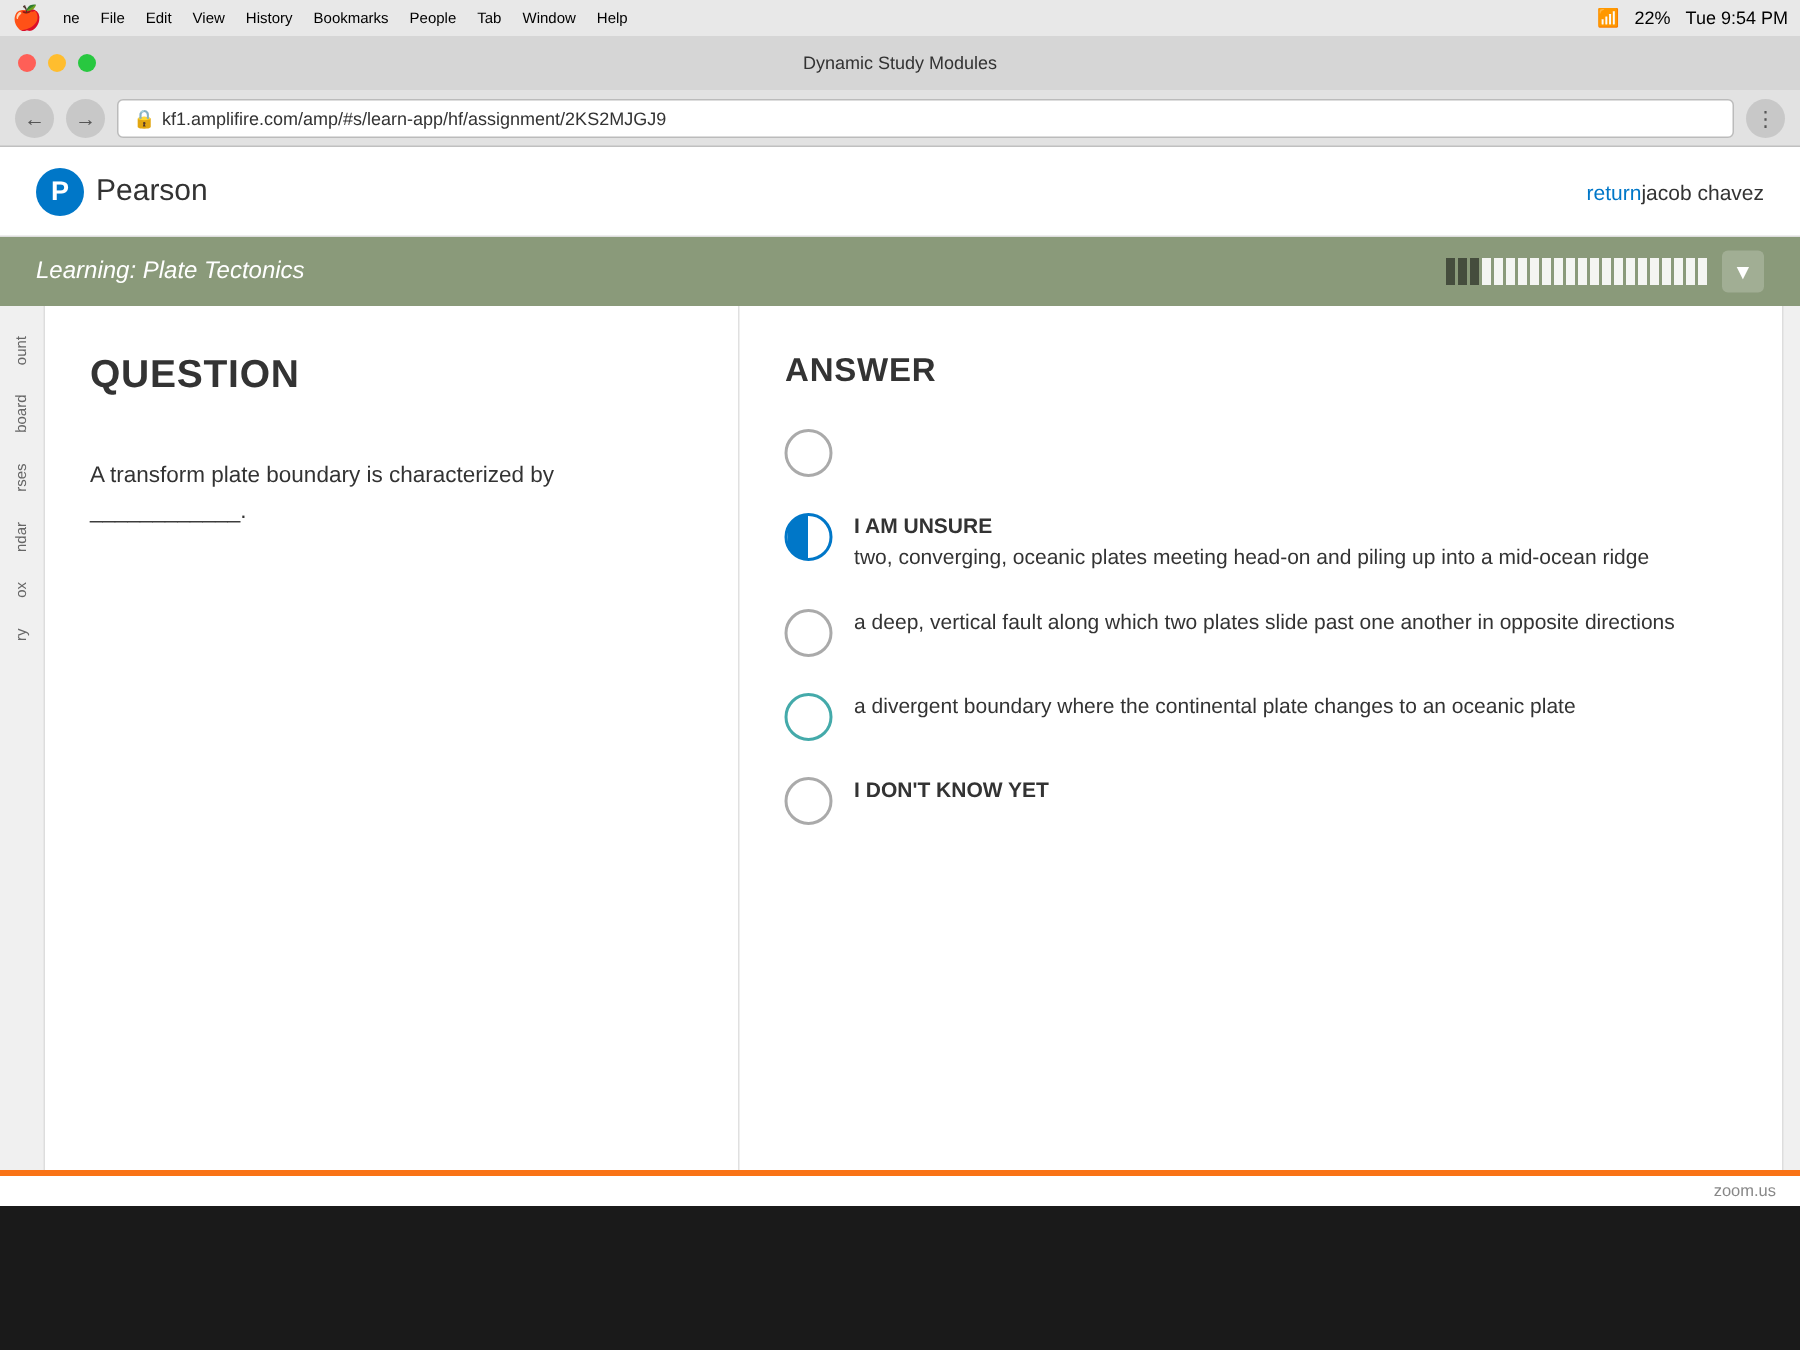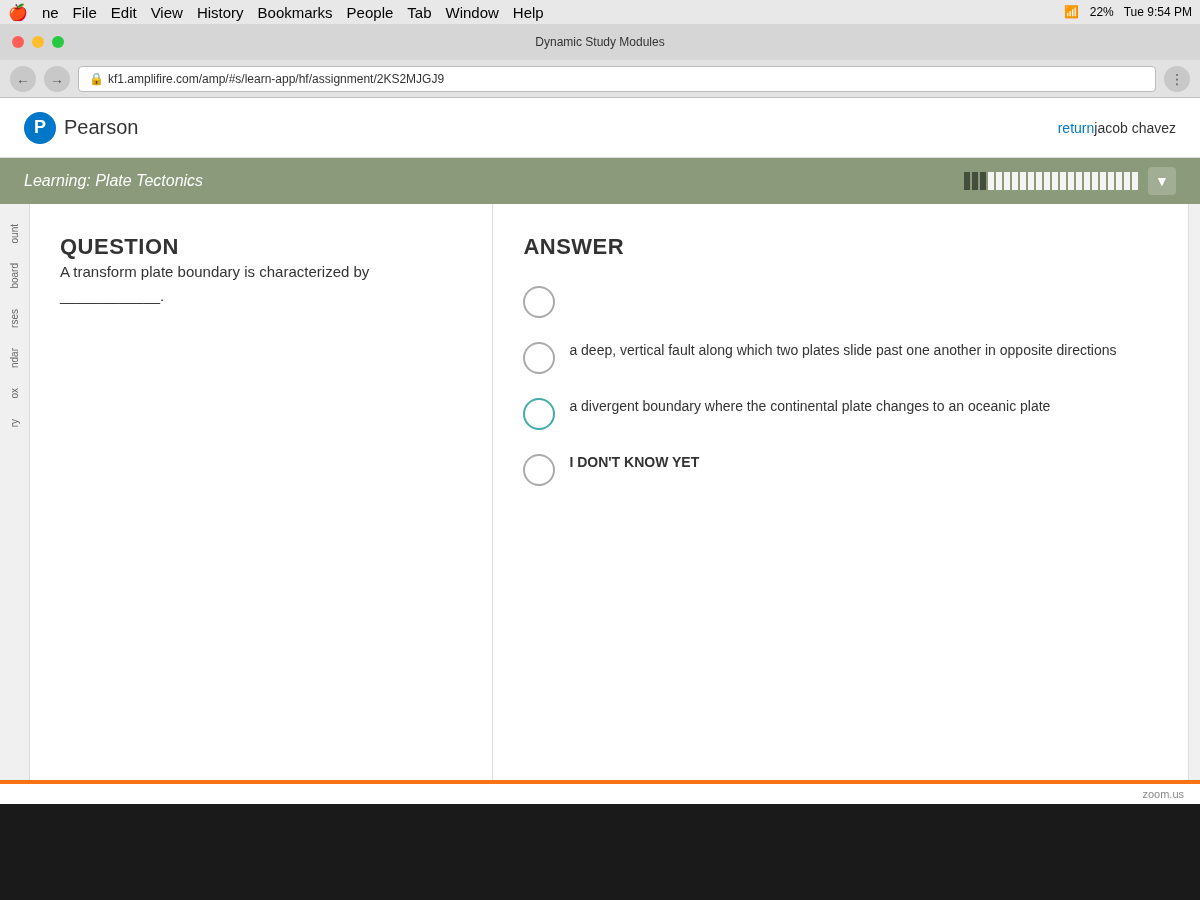--- a/index.html
+++ b/index.html
@@ -24,21 +24,21 @@
       gap: 16px;
     }
 
     .menu-bar-left {
       display: flex;
       align-items: center;
       gap: 14px;
     }
 
     .menu-bar-item {
-      font-size: 15px;
+      font-size: 10px;
       color: #000;
       cursor: pointer;
     }
 
     .menu-bar-apple {
       font-size: 16px;
       font-weight: bold;
     }
 
     .menu-bar-right {
@@ -275,23 +275,24 @@
     }
 
     
     .question-panel {
       width: 40%;
       padding: 30px 30px;
       border-right: 1px solid #e0e0e0;
     }
 
     .panel-header {
-      font-size: 22px;
+      font-size: 26px;
       font-weight: 700;
       color: #333;
+      margin-bottom: 40px;
       text-transform: uppercase;
       letter-spacing: 0.5px;
     }
 
     .question-text {
       font-size: 15px;
       color: #333;
       line-height: 1.6;
     }
 
@@ -480,20 +481,27 @@
           <p class="question-text">A transform plate boundary is characterized by ____________.</p>
         </div>
 
         <div class="answer-panel">
           <div class="answer-header">ANSWER</div>
 
           <div class="answer-option">
             <div class="answer-circle"></div>
           </div>
 
+          <div class="answer-option">
+            <div class="answer-circle half-filled"></div>
+            <div class="answer-text">
+              <span class="bold-label">I AM UNSURE</span><br>
+              <span>two, converging, oceanic plates meeting head-on and piling up into a mid-ocean ridge</span>
+            </div>
+          </div>
 
           <div class="answer-option">
             <div class="answer-circle"></div>
             <div class="answer-text">a deep, vertical fault along which two plates slide past one another in opposite directions</div>
           </div>
 
           <div class="answer-option">
             <div class="answer-circle teal-outline"></div>
             <div class="answer-text">a divergent boundary where the continental plate changes to an oceanic plate</div>
           </div>

